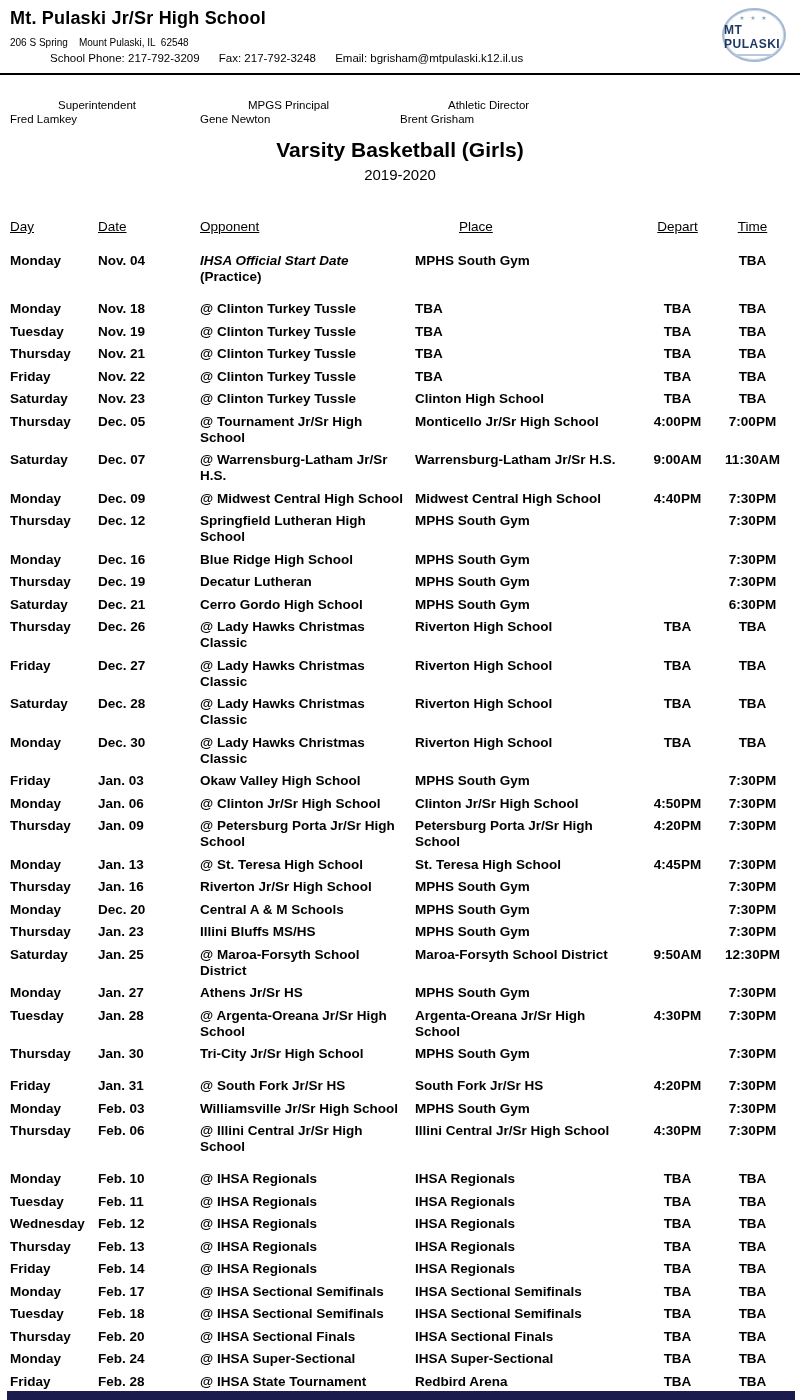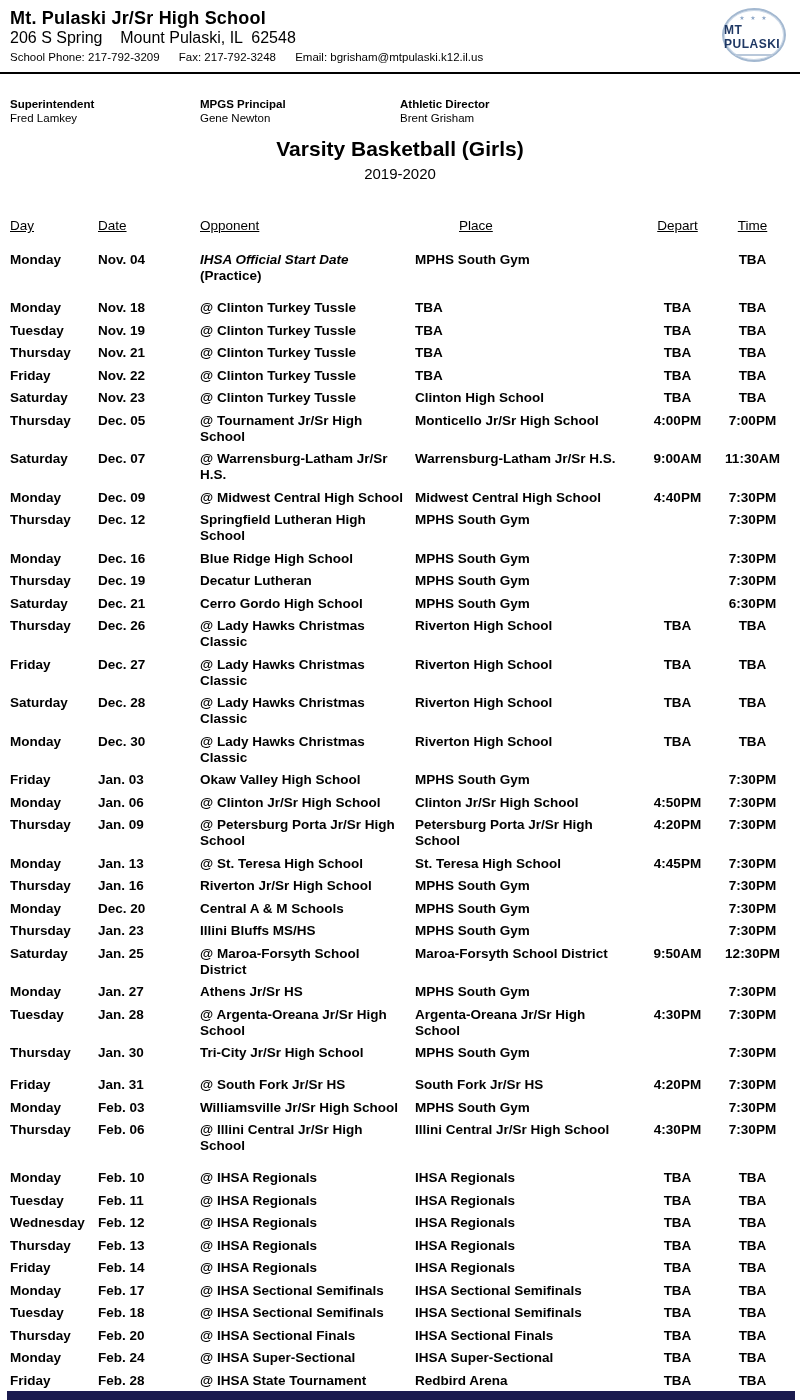--- a/index.html
+++ b/index.html
@@ -6,43 +6,43 @@
   html,body { background:#ffffff; }
   body {
     width:800px; height:1400px;
     font-family:"Liberation Sans", sans-serif;
     color:#000; position:relative; overflow:hidden;
   }
   .page { padding:8px 10px 0 10px; }
 
   
   .school-name { font-size:18px; font-weight:bold; letter-spacing:0.2px; }
-  .addr { font-size:16px; white-space:pre; }
-  .contact { font-size:11.5px; margin-top:4px; white-space:pre; }
+  .addr { font-size:10px; margin-top:8px; white-space:pre; }
+  .contact { font-size:11.5px; margin-top:4px; white-space:pre;margin-left:40px; }
   .rule { border-top:2px solid #000; margin:9px -10px 0 -10px; }
 
   
   .logo {
     position:absolute; top:8px; right:14px;
     width:64px; height:54px; border-radius:50%;
     border:2px solid #a3b8d0;
     box-shadow: inset 0 0 0 1px #ccd9e8;
     display:flex; flex-direction:column; align-items:center; justify-content:center;
     background:#fff;
   }
   .logo-stars { font-size:6px; color:#8fa8c8; line-height:7px; letter-spacing:2px; }
   .logo-text { font-size:12px; font-weight:bold; color:#1f3864; letter-spacing:0.5px; margin-top:1px; }
   .logo-sub { width:38px; height:2px; background:#b9c8da; margin-top:3px; }
 
   
   .staff {
     display:grid; grid-template-columns:190px 200px 200px 190px;
     margin-top:24px; font-size:11.5px;
   }
-  .staff-title { font-weight:bold; }
+  .staff-title { font-weight:normal;margin-left:48px; }
   .staff-name { margin-top:2px; }
 
   
   .doc-title { text-align:center; font-size:21px; font-weight:bold; margin-top:13px; }
   .doc-season { text-align:center; font-size:15px; margin-top:4px; }
 
   
   .sched { margin-top:36px; }
   .thead, .row {
     display:grid;

